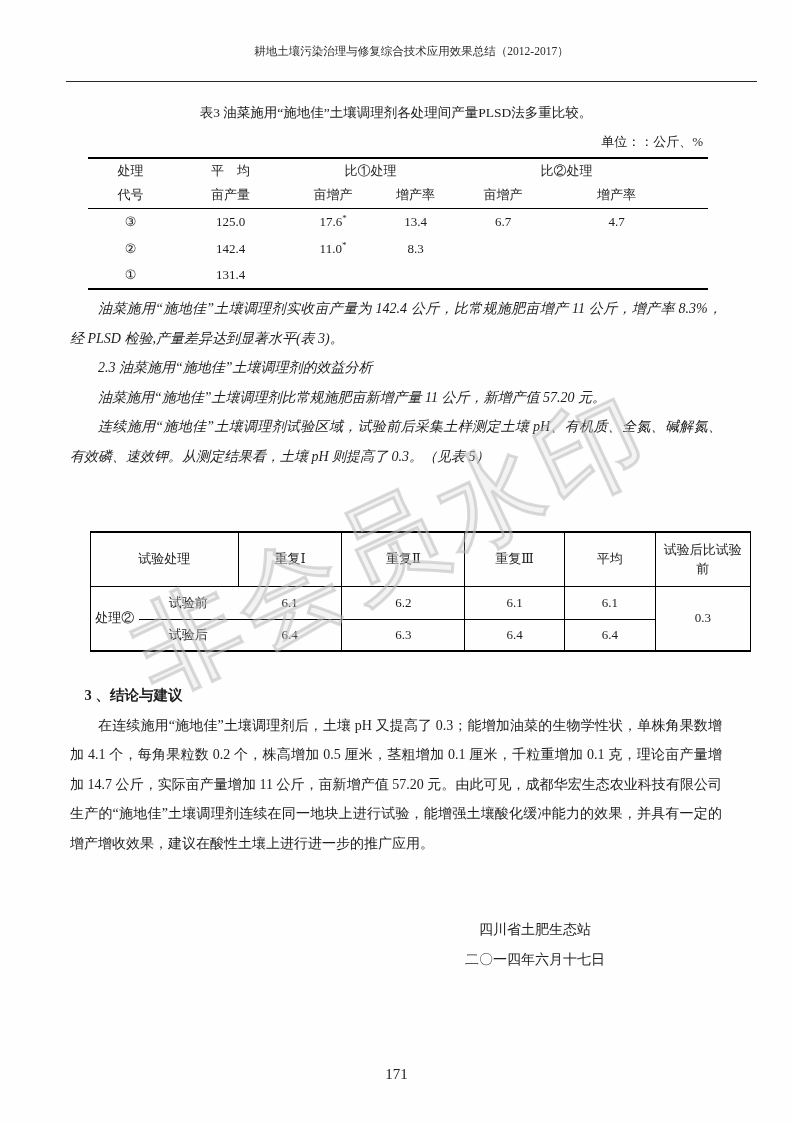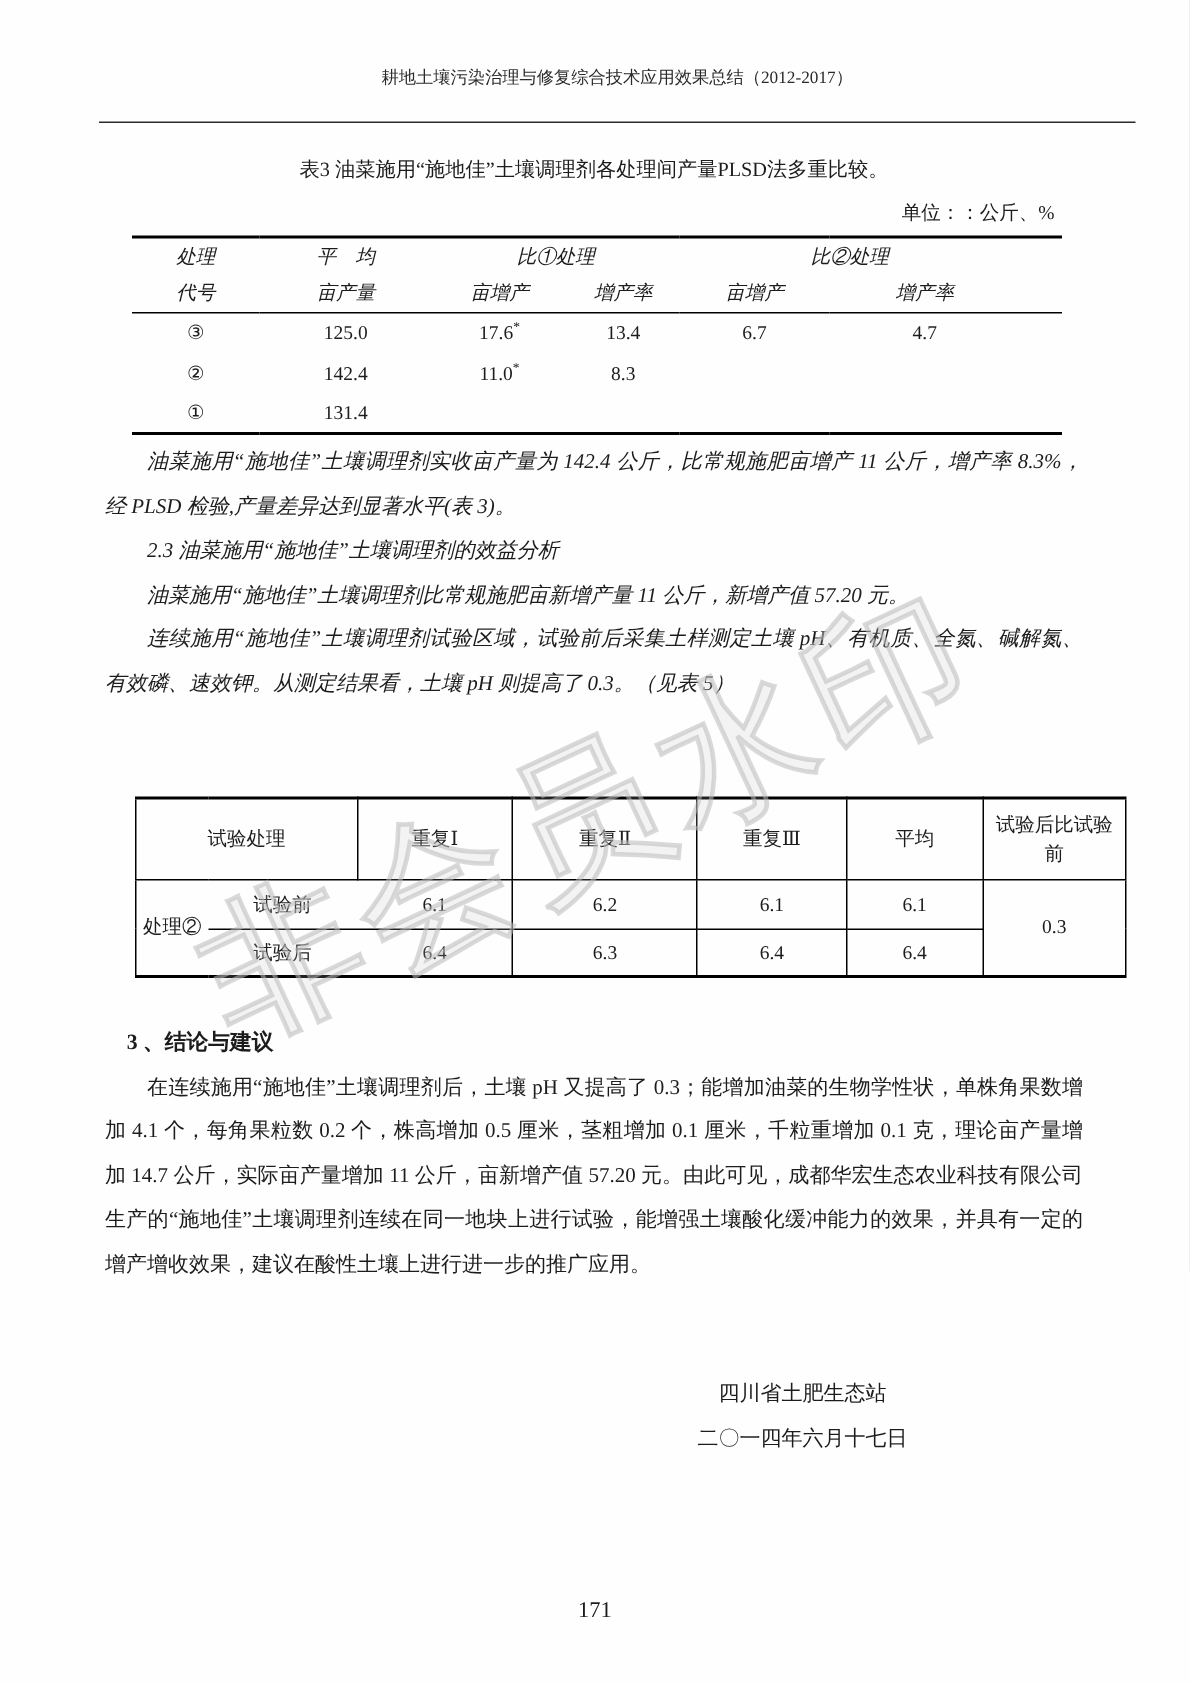--- a/index.html
+++ b/index.html
@@ -19,21 +19,21 @@
   .t3-title{position:absolute;top:104px;left:70px;width:652px;text-align:center;font-size:13.5px;}
   .unit-line{position:absolute;top:133px;left:88px;width:615px;text-align:right;font-size:13px;}
   table{border-collapse:collapse;table-layout:fixed;}
   .table3{
     position:absolute;top:157px;left:88px;width:620px;
     border-top:2px solid #000;border-bottom:2px solid #000;
     font-size:13px;
   }
   .table3 td{text-align:center;padding:0;vertical-align:middle;}
   .table3 thead{border-bottom:1px solid #000;}
-  .table3 thead tr{height:25px;font-style:italic;}
+  .table3 thead tr{height:25px;}
   .table3 tbody tr{height:27px;}
   .table3 .last-col{padding-right:28px;}
   .table3 sup{font-size:9px;vertical-align:super;line-height:0;}
   
   .body-text{
     position:absolute;left:70px;width:652px;font-size:14px;line-height:29.5px;
     text-align:justify;
   }
   .body-1{top:294px;font-style:italic;}
   .body-text p{margin:0;text-indent:2em;}

